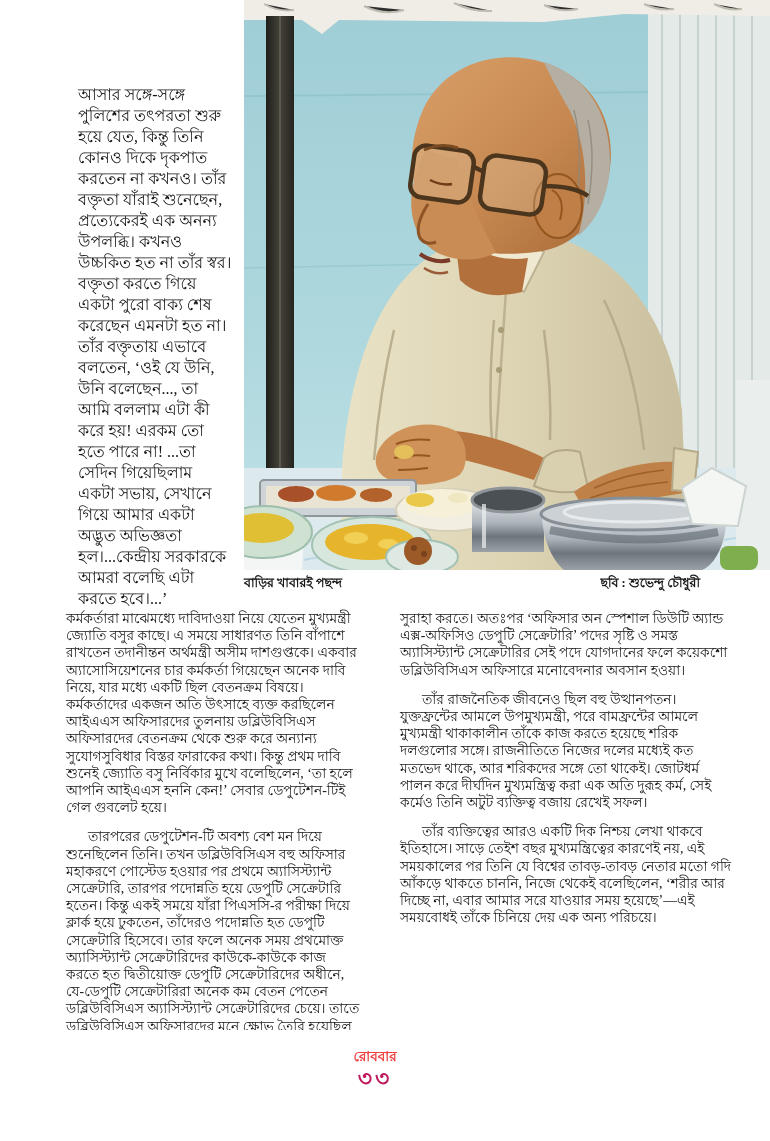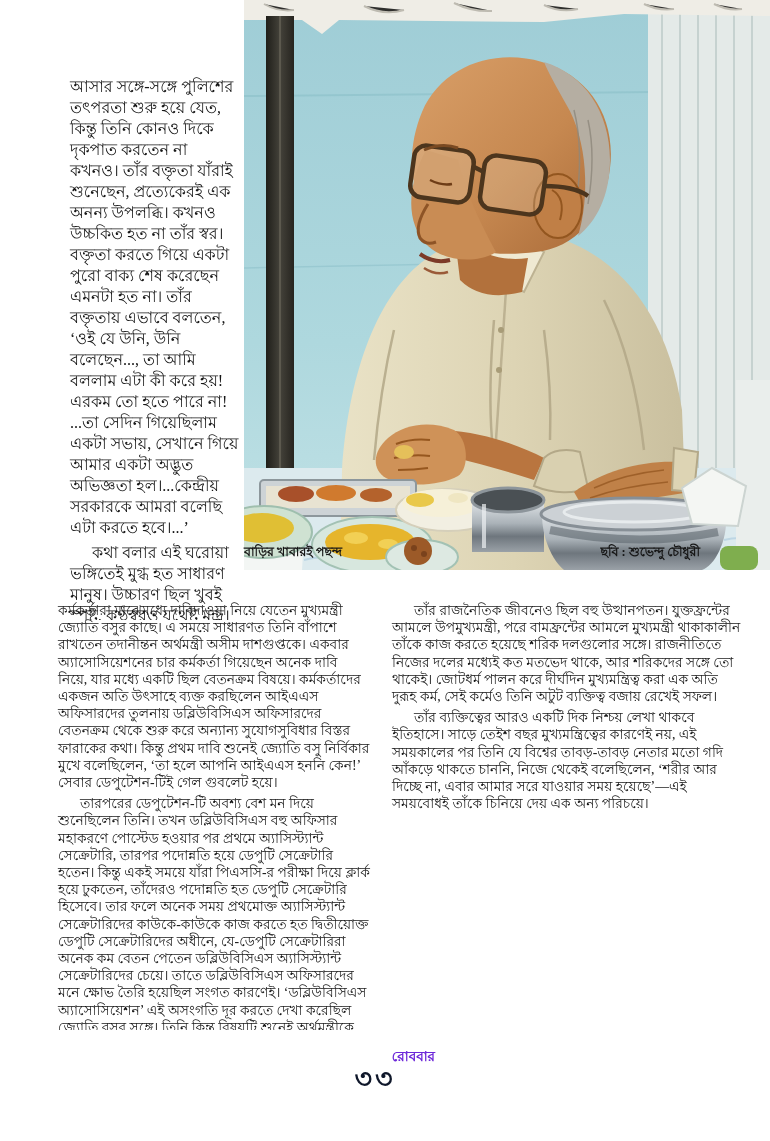--- a/index.html
+++ b/index.html
@@ -2,32 +2,32 @@
 <html><head>
 <meta charset="utf-8">
 <style>
   html,body{margin:0;padding:0;}
   body{
     width:770px;height:1141px;position:relative;background:#ffffff;overflow:hidden;
     font-family:"Liberation Serif","DejaVu Serif",serif;color:#161616;
   }
   .photo-wrap{position:absolute;left:244px;top:0;width:526px;height:570px;overflow:hidden;}
   .col{position:absolute;text-align:left;overflow:hidden;}
-  .col p{margin:4px;padding:0;}
+  .col p{margin:12px;padding:0;}
   .col p.indent{text-indent:22px;}
   .col-top{left:66px;top:72px;width:178px;height:548px;font-size:16px;line-height:21px;}
   .col-bl{left:54px;top:598px;width:320px;height:432px;font-size:13.8px;line-height:17.2px;}
   .col-br{left:388px;top:598px;width:358px;height:432px;font-size:13.8px;line-height:17.2px;}
   .caption-row{
-    position:absolute;left:244px;top:544px;width:456px;display:flex;
+    position:absolute;left:244px;top:575px;width:456px;display:flex;
     justify-content:space-between;font-size:12.5px;font-weight:bold;line-height:16px;
   }
   .footer{position:absolute;left:315px;top:1048px;width:120px;text-align:center;}
-  .masthead{font-size:13.5px;font-weight:bold;color:#6d28d9;line-height:17px;text-align:right;}
-  .page-number{font-size:27px;color:#0f172a;line-height:28px;letter-spacing:3px;font-weight:bold;}
+  .masthead{font-size:13.5px;font-weight:bold;color:#ef4444;line-height:17px;}
+  .page-number{font-size:22px;color:#be185d;line-height:28px;letter-spacing:3px;font-weight:bold;}
 </style>
 </head>
 <body>
 
 <div class="photo-wrap">
   <svg width="526" height="570" viewBox="0 0 526 570" xmlns="http://www.w3.org/2000/svg">
     <defs>
       <linearGradient id="wall" x1="0" y1="0" x2="0" y2="1">
         <stop offset="0" stop-color="#9fcdd6"></stop>
           <stop offset="0.6" stop-color="#aed8de"></stop>
@@ -241,20 +241,21 @@
 <div class="caption-row">
   <span>বাড়ির খাবারই পছন্দ</span>
   <span>ছবি : শুভেন্দু চৌধুরী</span>
 </div>
 
 <div class="col col-bl">
     <p class="">কর্মকর্তারা মাঝেমধ্যে দাবিদাওয়া নিয়ে যেতেন মুখ্যমন্ত্রী জ্যোতি বসুর কাছে। এ সময়ে সাধারণত তিনি বাঁপাশে রাখতেন তদানীন্তন অর্থমন্ত্রী অসীম দাশগুপ্তকে। একবার অ্যাসোসিয়েশনের চার কর্মকর্তা গিয়েছেন অনেক দাবি নিয়ে, যার মধ্যে একটি ছিল বেতনক্রম বিষয়ে। কর্মকর্তাদের একজন অতি উৎসাহে ব্যক্ত করছিলেন আইএএস অফিসারদের তুলনায় ডব্লিউবিসিএস অফিসারদের বেতনক্রম থেকে শুরু করে অন্যান্য সুযোগসুবিধার বিস্তর ফারাকের কথা। কিন্তু প্রথম দাবি শুনেই জ্যোতি বসু নির্বিকার মুখে বলেছিলেন, ‘তা হলে আপনি আইএএস হননি কেন!’ সেবার ডেপুটেশন-টিই গেল গুবলেট হয়ে।</p>
     <p class="indent">তারপরের ডেপুটেশন-টি অবশ্য বেশ মন দিয়ে শুনেছিলেন তিনি। তখন ডব্লিউবিসিএস বহু অফিসার মহাকরণে পোস্টেড হওয়ার পর প্রথমে অ্যাসিস্ট্যান্ট সেক্রেটারি, তারপর পদোন্নতি হয়ে ডেপুটি সেক্রেটারি হতেন। কিন্তু একই সময়ে যাঁরা পিএসসি-র পরীক্ষা দিয়ে ক্লার্ক হয়ে ঢুকতেন, তাঁদেরও পদোন্নতি হত ডেপুটি সেক্রেটারি হিসেবে। তার ফলে অনেক সময় প্রথমোক্ত অ্যাসিস্ট্যান্ট সেক্রেটারিদের কাউকে-কাউকে কাজ করতে হত দ্বিতীয়োক্ত ডেপুটি সেক্রেটারিদের অধীনে, যে-ডেপুটি সেক্রেটারিরা অনেক কম বেতন পেতেন ডব্লিউবিসিএস অ্যাসিস্ট্যান্ট সেক্রেটারিদের চেয়ে। তাতে ডব্লিউবিসিএস অফিসারদের মনে ক্ষোভ তৈরি হয়েছিল সংগত কারণেই। ‘ডব্লিউবিসিএস অ্যাসোসিয়েশন’ এই অসংগতি দূর করতে দেখা করেছিল জ্যোতি বসুর সঙ্গে। তিনি কিন্তু বিষয়টি শুনেই অর্থমন্ত্রীকে নির্দেশ দিয়েছিলেন অভিযোগটির আশু</p>
   </div>
 <div class="col col-br">
+    <p class="">সুরাহা করতে। অতঃপর ‘অফিসার অন স্পেশাল ডিউটি অ্যান্ড এক্স-অফিসিও ডেপুটি সেক্রেটারি’ পদের সৃষ্টি ও সমস্ত অ্যাসিস্ট্যান্ট সেক্রেটারির সেই পদে যোগদানের ফলে কয়েকশো ডব্লিউবিসিএস অফিসারে মনোবেদনার অবসান হওয়া।</p>
     <p class="indent">তাঁর রাজনৈতিক জীবনেও ছিল বহু উত্থানপতন। যুক্তফ্রন্টের আমলে উপমুখ্যমন্ত্রী, পরে বামফ্রন্টের আমলে মুখ্যমন্ত্রী থাকাকালীন তাঁকে কাজ করতে হয়েছে শরিক দলগুলোর সঙ্গে। রাজনীতিতে নিজের দলের মধ্যেই কত মতভেদ থাকে, আর শরিকদের সঙ্গে তো থাকেই। জোটধর্ম পালন করে দীর্ঘদিন মুখ্যমন্ত্রিত্ব করা এক অতি দুরূহ কর্ম, সেই কর্মেও তিনি অটুট ব্যক্তিত্ব বজায় রেখেই সফল।</p>
     <p class="indent">তাঁর ব্যক্তিত্বের আরও একটি দিক নিশ্চয় লেখা থাকবে ইতিহাসে। সাড়ে তেইশ বছর মুখ্যমন্ত্রিত্বের কারণেই নয়, এই সময়কালের পর তিনি যে বিশ্বের তাবড়-তাবড় নেতার মতো গদি আঁকড়ে থাকতে চাননি, নিজে থেকেই বলেছিলেন, ‘শরীর আর দিচ্ছে না, এবার আমার সরে যাওয়ার সময় হয়েছে’—এই সময়বোধই তাঁকে চিনিয়ে দেয় এক অন্য পরিচয়ে।</p>
   </div>
 
 <div class="footer">
   <div class="masthead">রোববার</div>
   <div class="page-number">৩৩</div>
 </div>
 
 </body></html>

